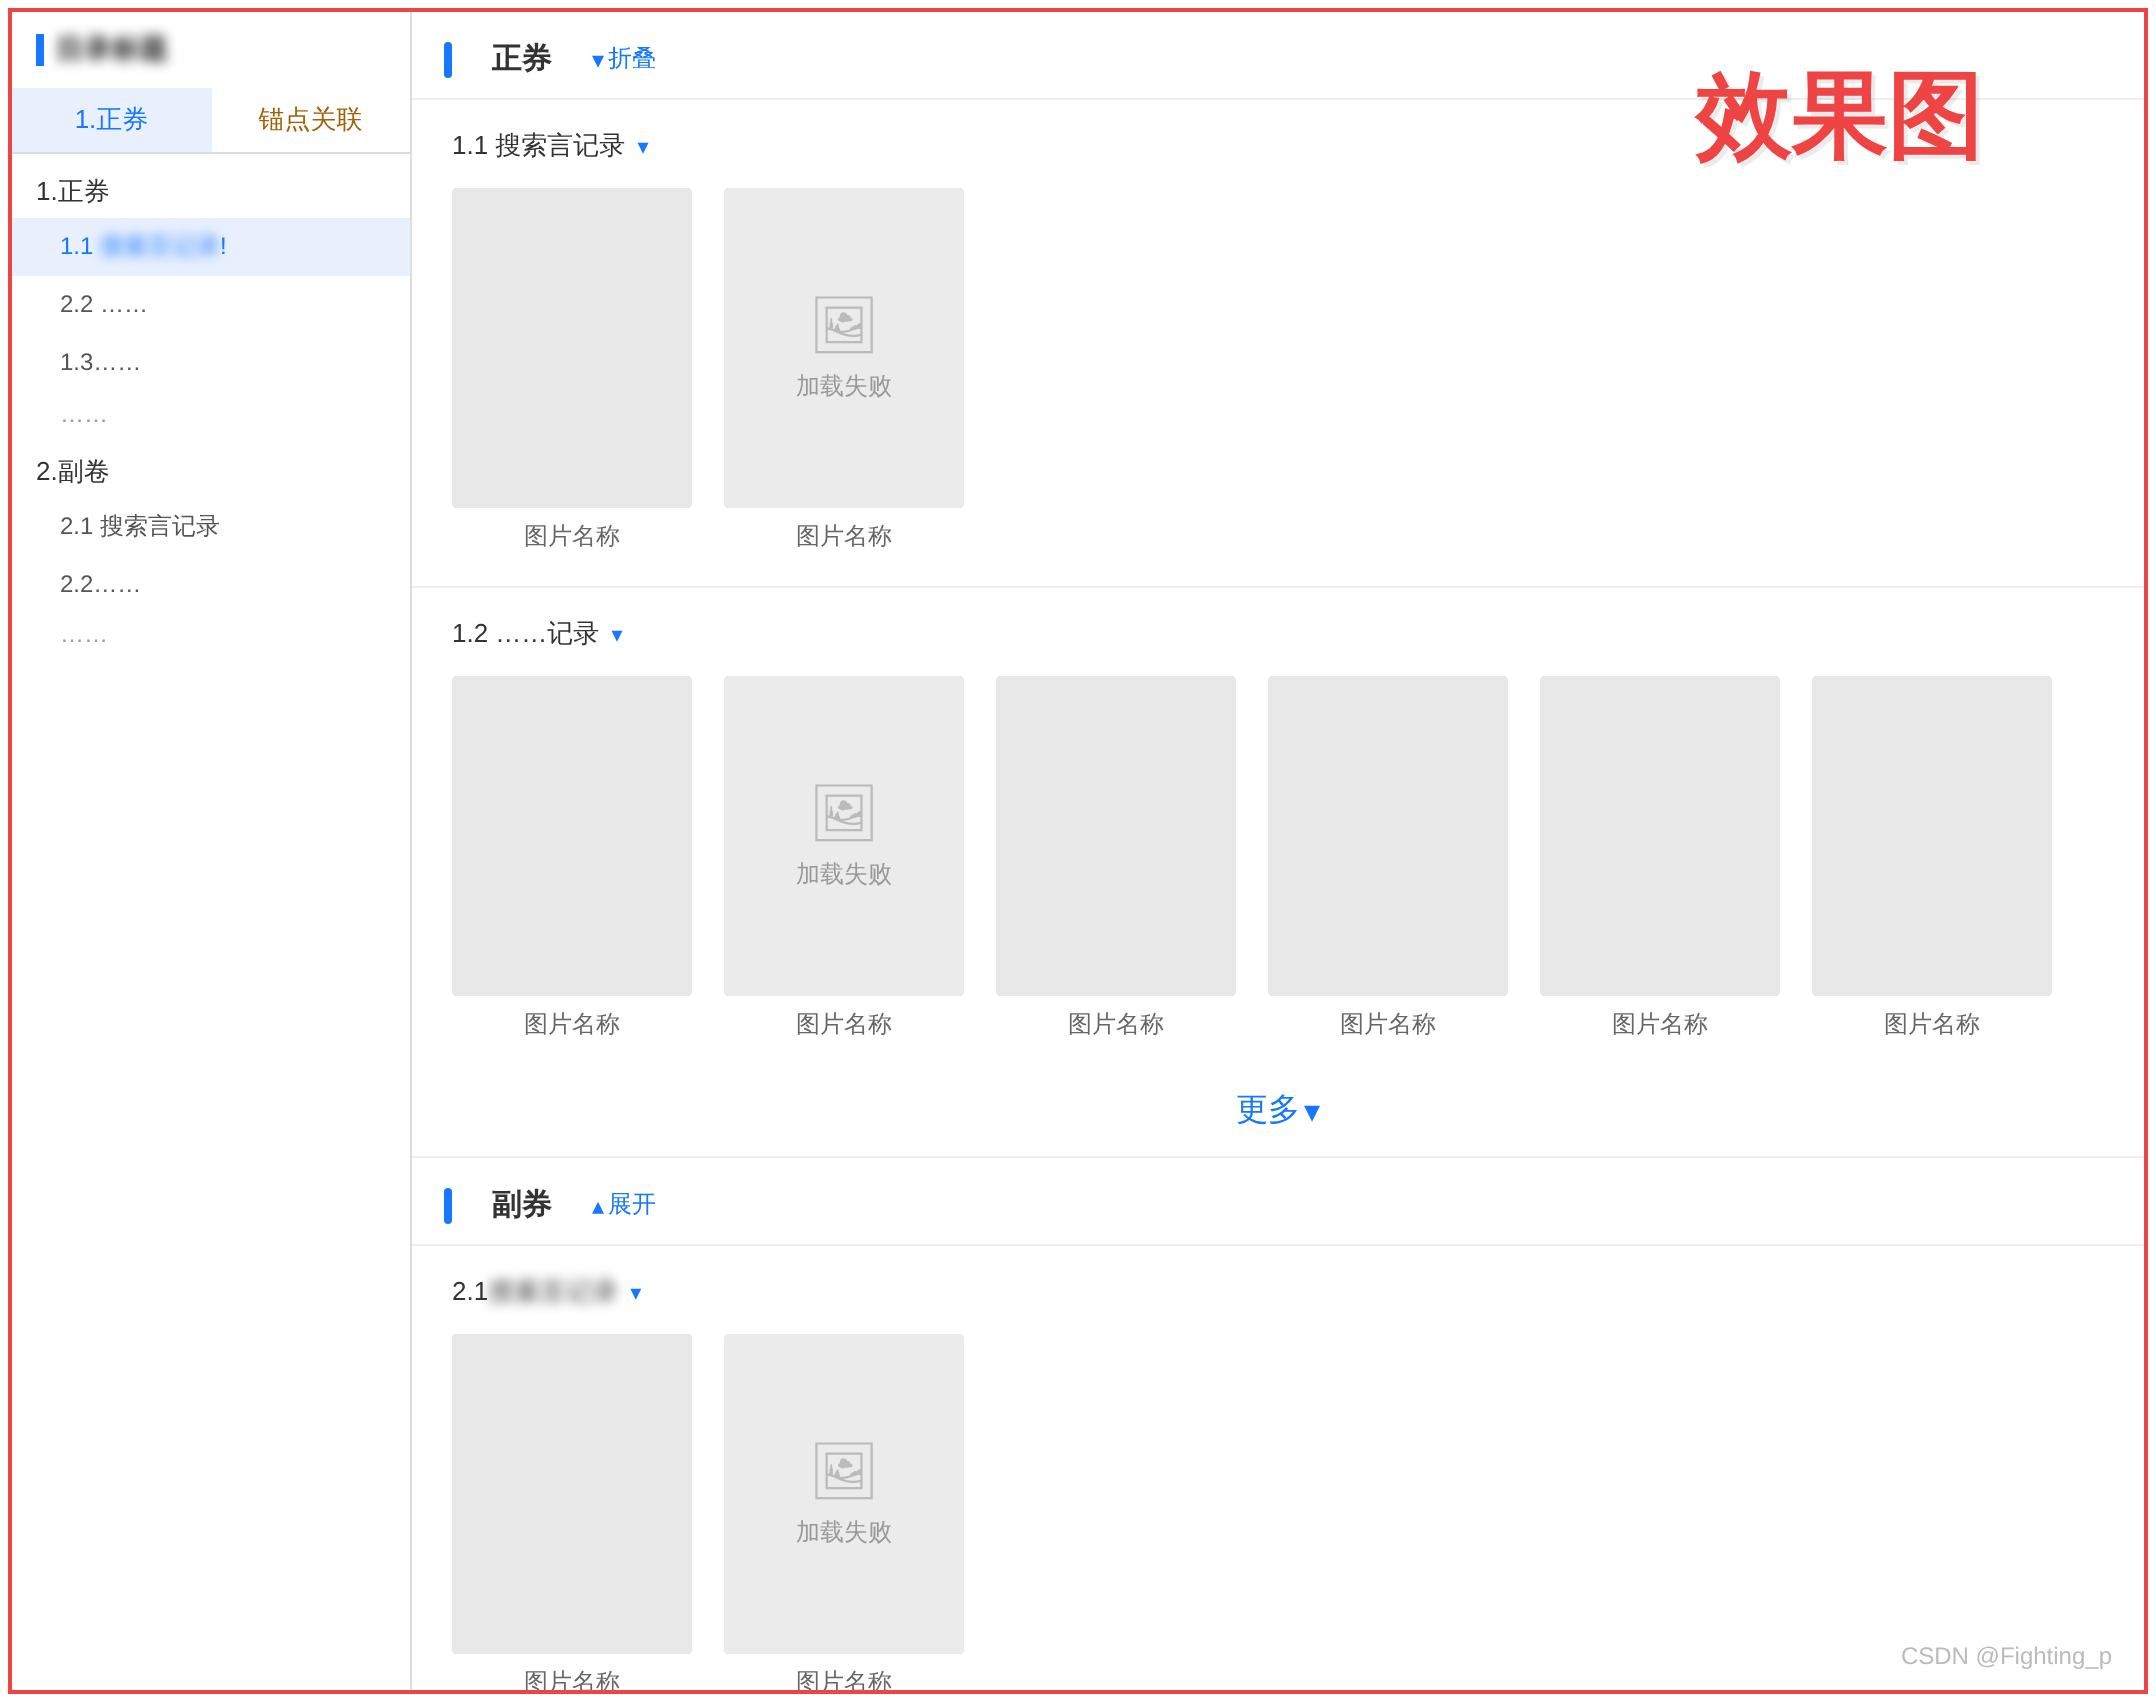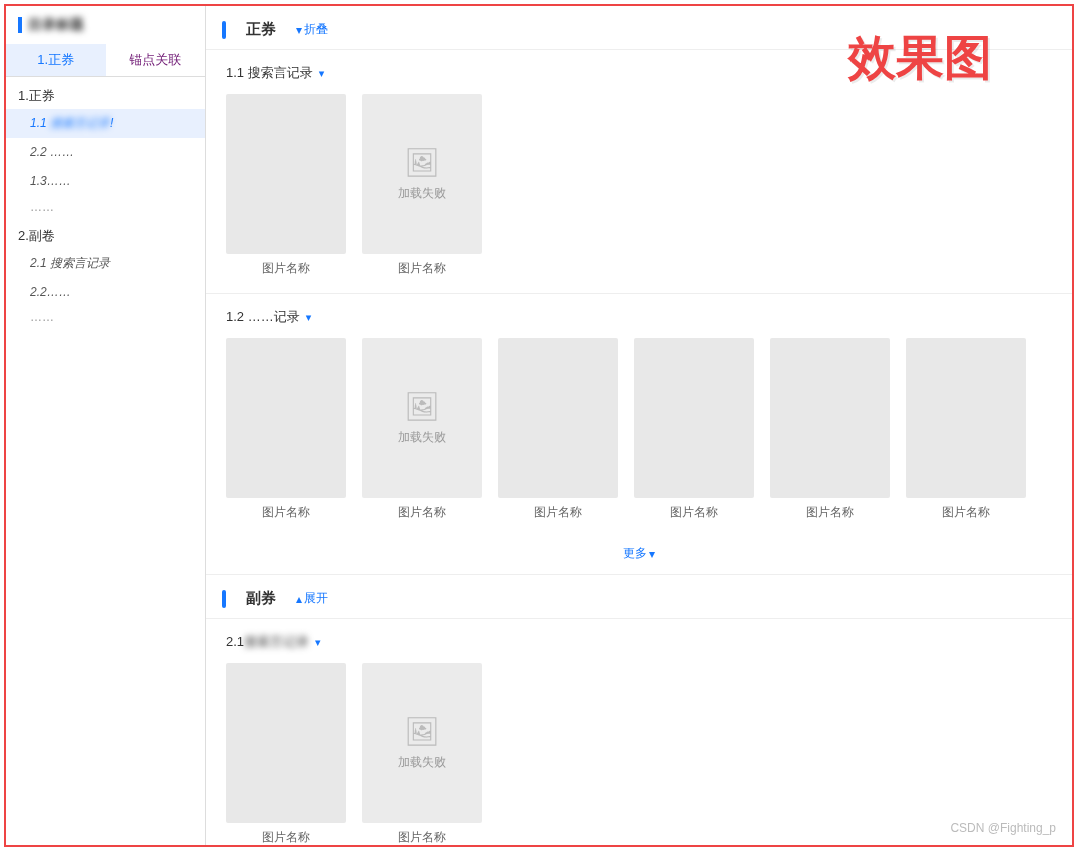--- a/index.html
+++ b/index.html
@@ -51,35 +51,34 @@
       cursor: pointer;
       font-size: 13px;
       color: #666;
     }
     .sidebar-tab.active {
       color: #1677ff;
       background: #e8f0fe;
       font-weight: 500;
     }
     .sidebar-tab.anchor {
-      color: #701a75;
+      color: #a16207;
     }
     .sidebar-section-label {
       padding: 10px 12px 4px 12px;
       font-size: 13px;
       color: #333;
       font-weight: 500;
     }
     .sidebar-item {
       padding: 5px 12px 5px 24px;
       font-size: 12px;
       color: #555;
       cursor: pointer;
       line-height: 1.6;
-      font-style: italic;
     }
     .sidebar-item.active {
       color: #1677ff;
       background: #e8f0fe;
     }
     .sidebar-dots {
       padding: 3px 12px 3px 24px;
       font-size: 12px;
       color: #999;
     }
@@ -192,21 +191,21 @@
       margin: 0 0 0 0;
     }
     .more-row {
       display: flex;
       justify-content: center;
       padding: 8px 0 12px 0;
       border-bottom: 1px solid #eee;
     }
     .more-btn {
       color: #1677ff;
-      font-size: 12px;
+      font-size: 16px;
       cursor: pointer;
       display: flex;
       align-items: center;
       gap: 2px;
       background: none;
       border: none;
     }
     
     .watermark {
       position: absolute;

